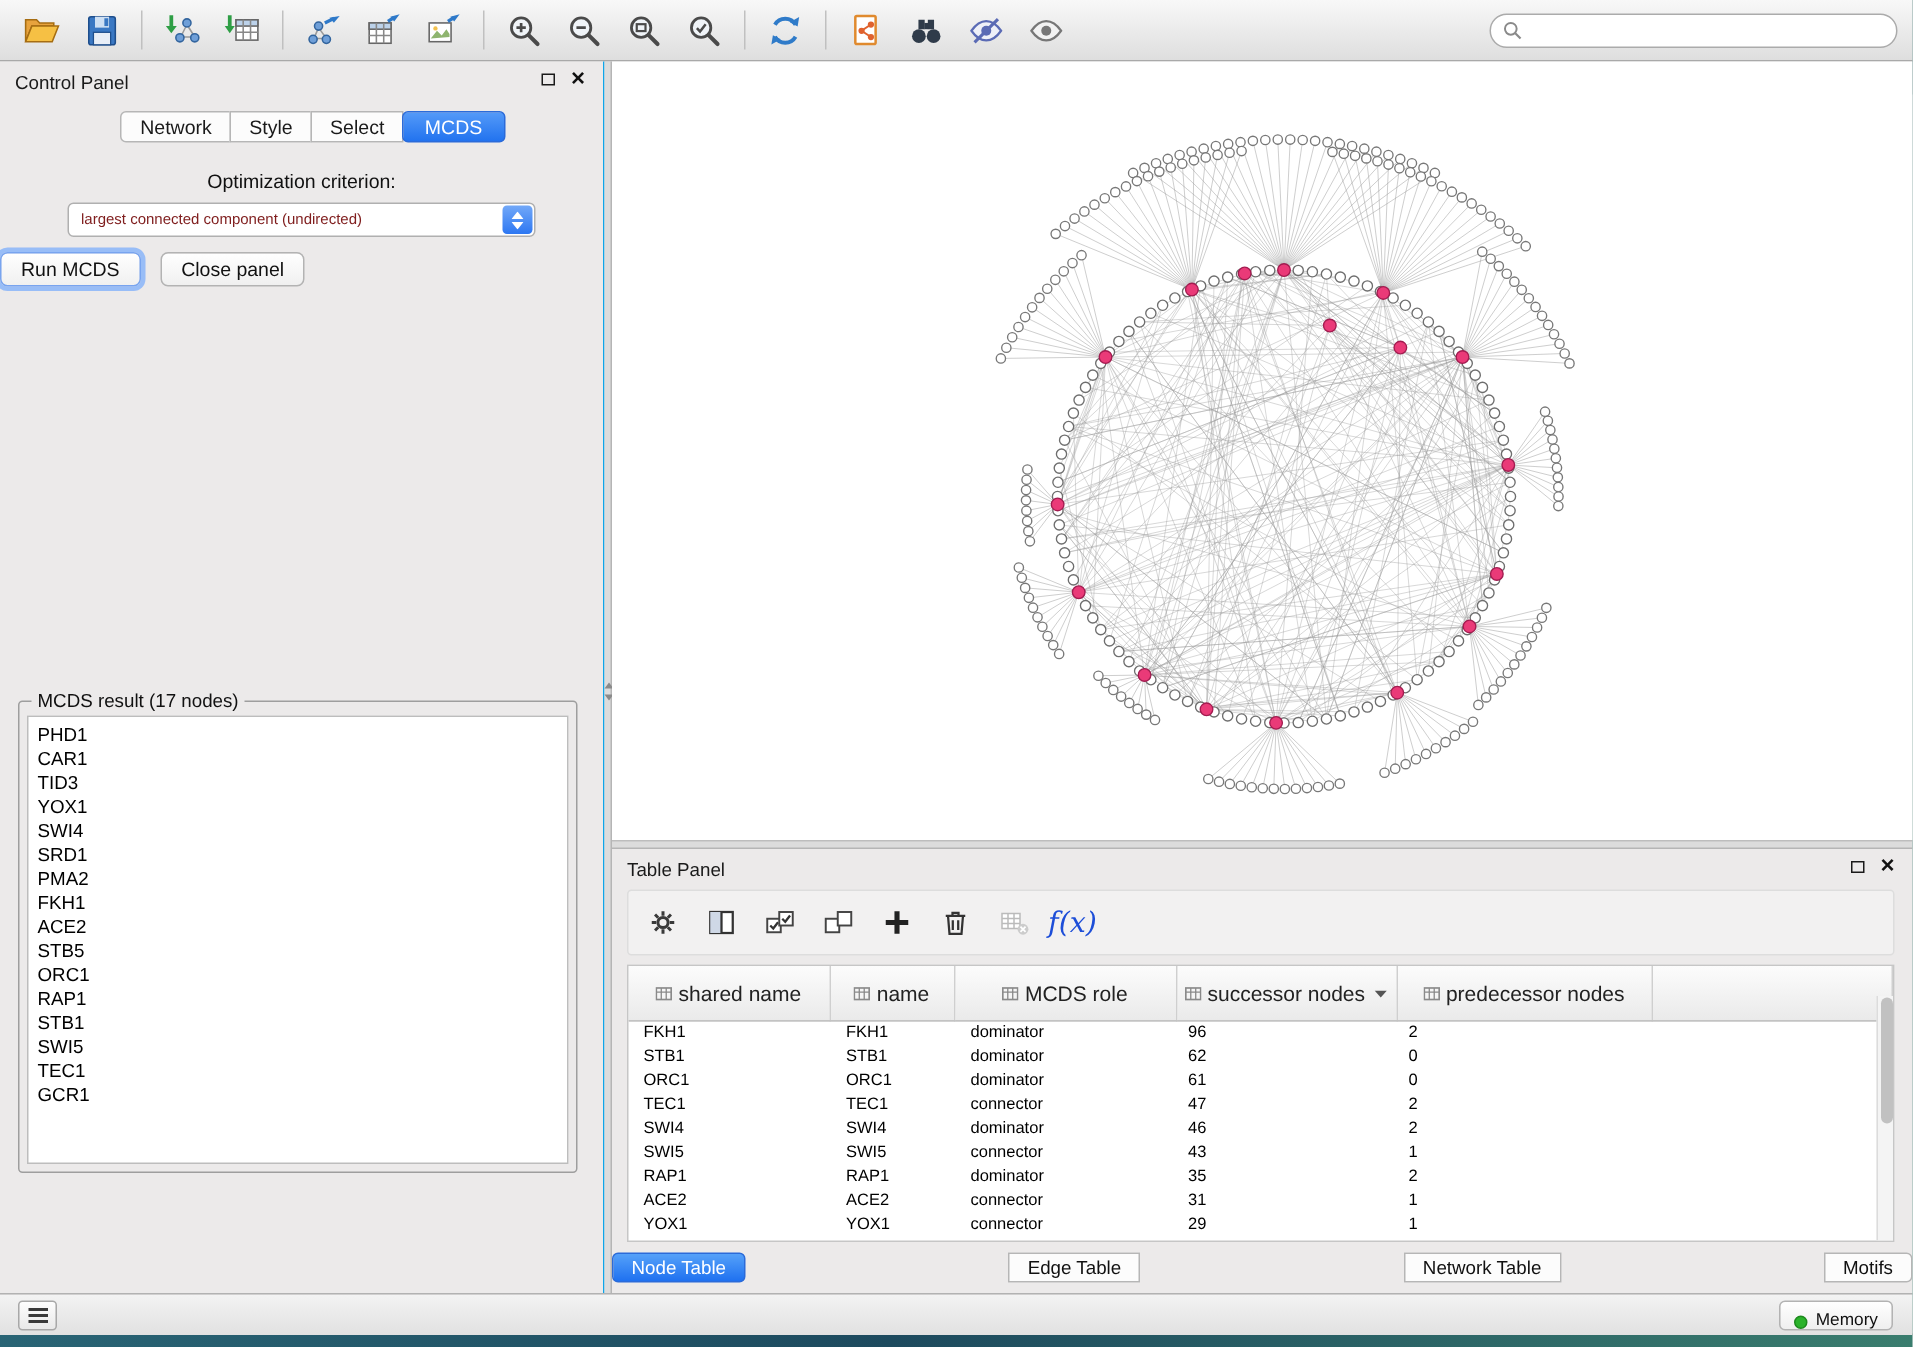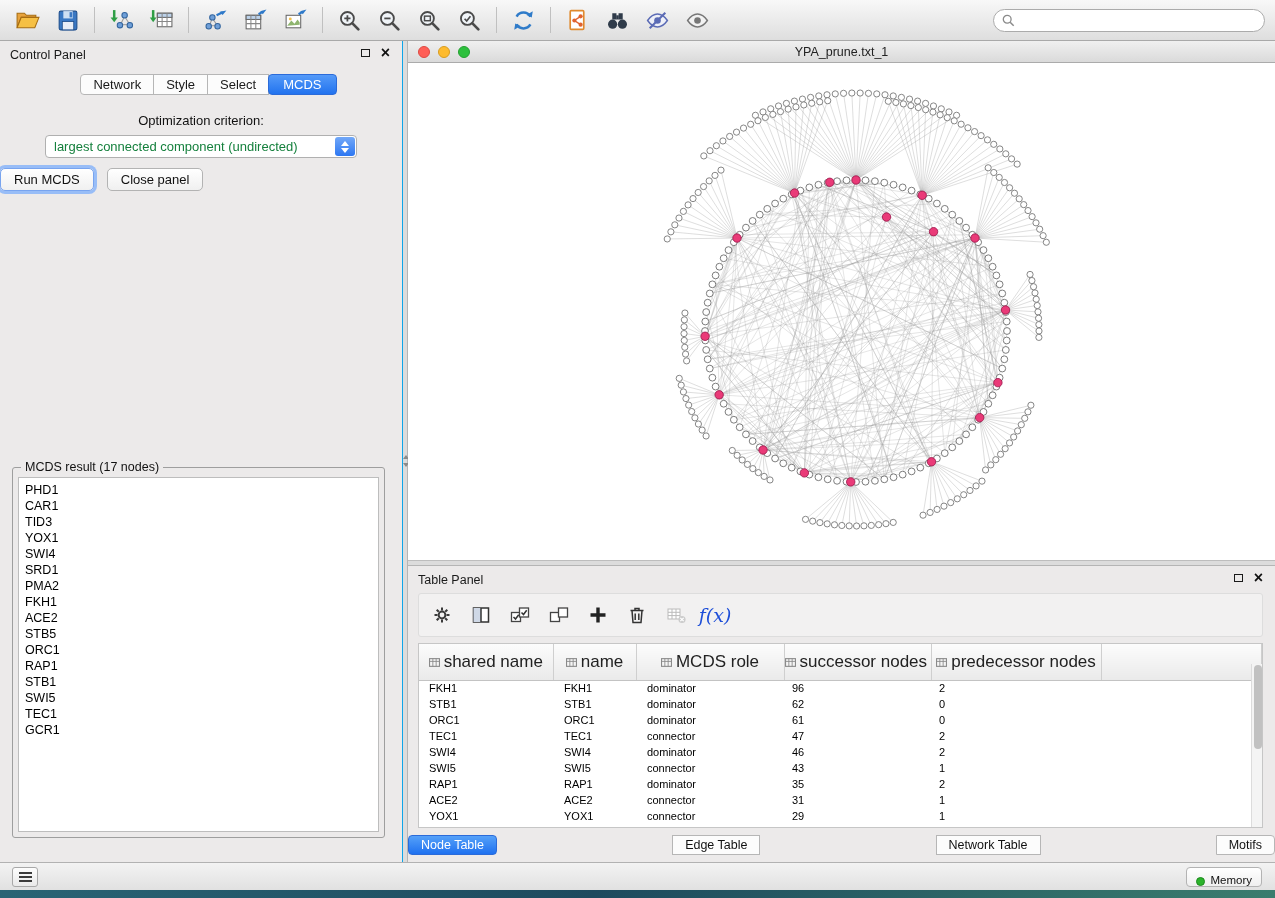--- a/index.html
+++ b/index.html
@@ -22,26 +22,26 @@
   .win-btns{position:absolute;right:12px;top:7px;display:flex;gap:11px;align-items:center;}
   .float-box{width:9px;height:8px;border:1.5px solid #1a1a1a;display:inline-block;}
   .close-x{font-size:16px;font-weight:bold;color:#111;line-height:10px;}
   .cp-tabs{position:absolute;top:33px;left:0;right:0;display:flex;justify-content:center;}
   .cp-tab{font-size:13px;padding:2px 12px;background:#fcfcfc;border:1px solid #b6b6b6;margin-left:-1px;color:#1a1a1a;}
   .cp-tab:first-child{border-radius:4px 0 0 4px;margin-left:15px;}
   .cp-tab:last-child{border-radius:0 4px 4px 0;}
   .cp-tab.active{background:linear-gradient(#549af8,#2273ef);color:#fff;border-color:#2b6bd9;border-radius:4px;padding:2px 14px;}
   .opt-label{position:absolute;top:72px;left:0;right:0;text-align:center;font-size:13px;color:#111;}
   .dropdown{position:absolute;left:45px;top:94px;width:312px;height:23px;background:#fff;border:1px solid #b0b0b0;border-radius:4px;display:flex;align-items:center;}
-  .dd-text{flex:1;font-size:13px;padding-left:8px;color:#15803d;white-space:nowrap;}
+  .dd-text{flex:1;font-size:10px;padding-left:8px;color:#7f1d1d;white-space:nowrap;}
   .dd-stepper{width:20px;height:19px;margin-right:1px;border-radius:3px;background:linear-gradient(#72a8f8,#2d77f2);display:flex;flex-direction:column;align-items:center;justify-content:center;gap:2px;}
   .btn-row{position:absolute;top:127px;left:0;right:0;display:flex;justify-content:flex-start;gap:13px;}
   .mac-btn{font-size:13px;padding:3px 13px;background:linear-gradient(#ffffff,#f0f0f0);border:1px solid #b3b3b3;border-radius:5px;color:#111;}
   .focus-ring{box-shadow:0 0 0 3px rgba(96,158,255,.6);border-color:#78a4ef;}
-  .groupbox{position:absolute;left:12px;top:426px;width:373px;height:371px;border:1px solid #9e9e9e;border-radius:3px;}
+  .groupbox{position:absolute;left:12px;top:426px;width:373px;height:315px;border:1px solid #9e9e9e;border-radius:3px;}
   .legend{position:absolute;top:-8px;left:8px;background:#eceaea;padding:0 4px;font-size:12.5px;color:#111;}
   .mcds-list{position:absolute;left:5px;right:5px;top:9px;bottom:5px;background:#fff;border:1px solid #bdbdbd;overflow:hidden;padding:4px 0;}
   .mcds-item{font-size:12.5px;line-height:16px;padding-left:6px;color:#000;}
 
   
   .splitter-v{position:absolute;left:403px;top:41px;width:5px;height:821px;background:#dcdcdc;border-right:1px solid #b5b5b5;}
   .splitter-handle{position:absolute;left:403px;top:448px;width:5px;height:26px;display:flex;flex-direction:column;align-items:center;justify-content:center;gap:4px;}
   .splitter-handle span{width:0;height:0;border-left:3px solid transparent;border-right:3px solid transparent;}
   .splitter-handle .up{border-bottom:4px solid #8a8a8a;}
   .splitter-handle .dn{border-top:4px solid #8a8a8a;}
@@ -59,21 +59,21 @@
   .net-canvas{position:absolute;left:0;right:0;top:22px;bottom:0;background:#fff;}
   .net-canvas svg{position:absolute;left:0;top:0;}
 
   
   .table-panel{position:absolute;left:408px;top:566px;right:0;height:296px;background:#eceaea;}
   .tp-toolbar{position:absolute;left:10px;right:12px;top:27px;height:44px;background:#f2f1f1;border:1px solid #dddddd;border-radius:3px;display:flex;align-items:center;padding:0 8px;}
   .tp-icon{width:30px;height:26px;display:flex;align-items:center;justify-content:center;margin-right:9px;}
   .fx-label{font-family:"DejaVu Serif","Liberation Serif",serif;font-style:italic;font-size:19px;color:#1d4ed8;}
   .table-wrap{position:absolute;left:10px;right:12px;top:77px;height:185px;background:#fff;border:1px solid #c6c6c6;overflow:hidden;}
   table{border-collapse:collapse;table-layout:fixed;width:100%;}
-  thead th{height:36px;font-size:17px;font-weight:normal;color:#222;background:linear-gradient(#fcfcfc,#eaeaea);border-right:1px solid #cfcfcf;border-bottom:1px solid #c3c3c3;text-align:center;white-space:nowrap;overflow:hidden;}
+  thead th{height:36px;font-size:14px;font-weight:normal;color:#222;background:linear-gradient(#fcfcfc,#eaeaea);border-right:1px solid #cfcfcf;border-bottom:1px solid #c3c3c3;text-align:center;white-space:nowrap;overflow:hidden;}
   thead th .hicon{vertical-align:-1px;margin-right:4px;}
   thead th .chev{margin-left:6px;vertical-align:1px;}
   tbody td{height:16px;font-size:11px;color:#000;white-space:nowrap;overflow:hidden;padding-left:8px;}
   tbody td.first{padding-left:10px;}
   tbody td.name2{padding-left:11px;}
   tbody td.num{padding-right:16px;}
   .vscroll{position:absolute;top:20px;right:0;bottom:0;width:11px;background:#f4f4f4;border-left:1px solid #dcdcdc;}
   .vthumb{position:absolute;top:1px;left:1.5px;width:8px;height:84px;border-radius:4px;background:#c1c1c1;}
   .tp-tabs{position:absolute;top:269px;left:0;right:0;display:flex;justify-content:space-between;}
   .tp-tab{font-size:12.5px;padding:2px 12px;background:#fcfcfc;border:1px solid #b6b6b6;margin-left:-1px;color:#111;}
@@ -294,28 +294,20 @@
     </div>
   </div>
 
   <div class="splitter-v"></div>
   <div class="splitter-handle">
       <span class="up"></span>
       <span class="dn"></span>
     </div>
 
   <div class="net-view">
-    <div class="net-titlebar">
-      <div class="traffic">
-        <span class="light red"></span>
-        <span class="light yellow"></span>
-        <span class="light green"></span>
-      </div>
-      <div class="net-title">YPA_prune.txt_1</div>
-    </div>
     <div class="net-canvas">
       <svg id="network-svg" width="867" height="497">
           <g stroke="#9b9b9b" stroke-width="0.65" stroke-opacity="0.4">
             <line x1="514.1940431651507" y1="132.28209900882578" x2="301.7439426695767" y2="230.44782703810688"></line>
             <line x1="421.7791251722935" y1="119.29402929515658" x2="367.0901539581715" y2="395.4935167508043"></line>
             <line x1="311.14752415746585" y1="331.8153575228456" x2="591.6095339605681" y2="221.33843384938294"></line>
             <line x1="297.09198512011653" y1="273.2698240020776" x2="476.2945785024444" y2="416.32537486003196"></line>
             <line x1="396.35495835782405" y1="409.8935857386722" x2="301.7439426695767" y2="230.44782703810688"></line>
             <line x1="589.8935857386722" y1="319.64504164217595" x2="580.3223086866234" y2="195.25519521064103"></line>
             <line x1="597.5304783799771" y1="246.98486175503012" x2="476.29457850244444" y2="119.67462513996801"></line>

